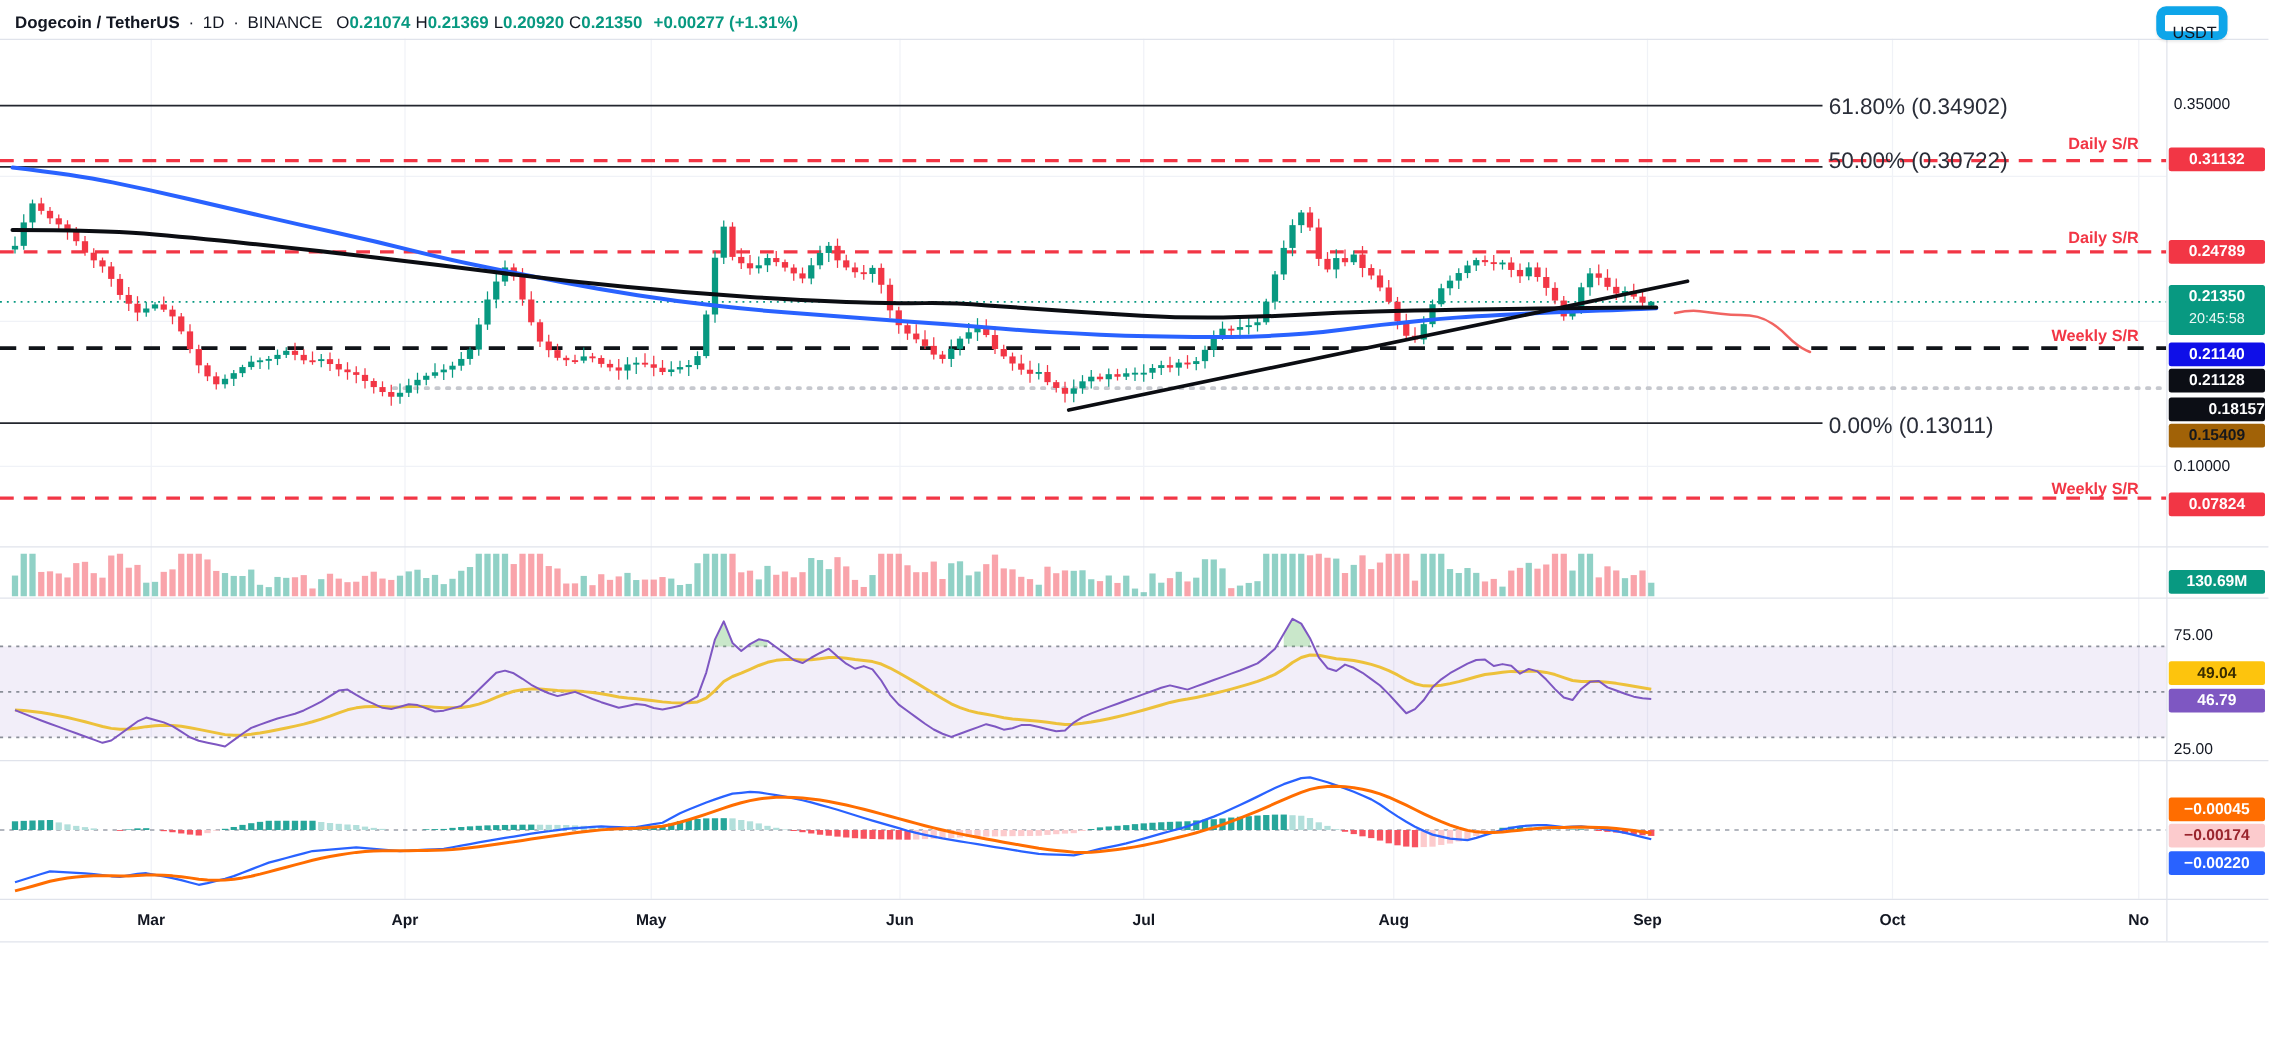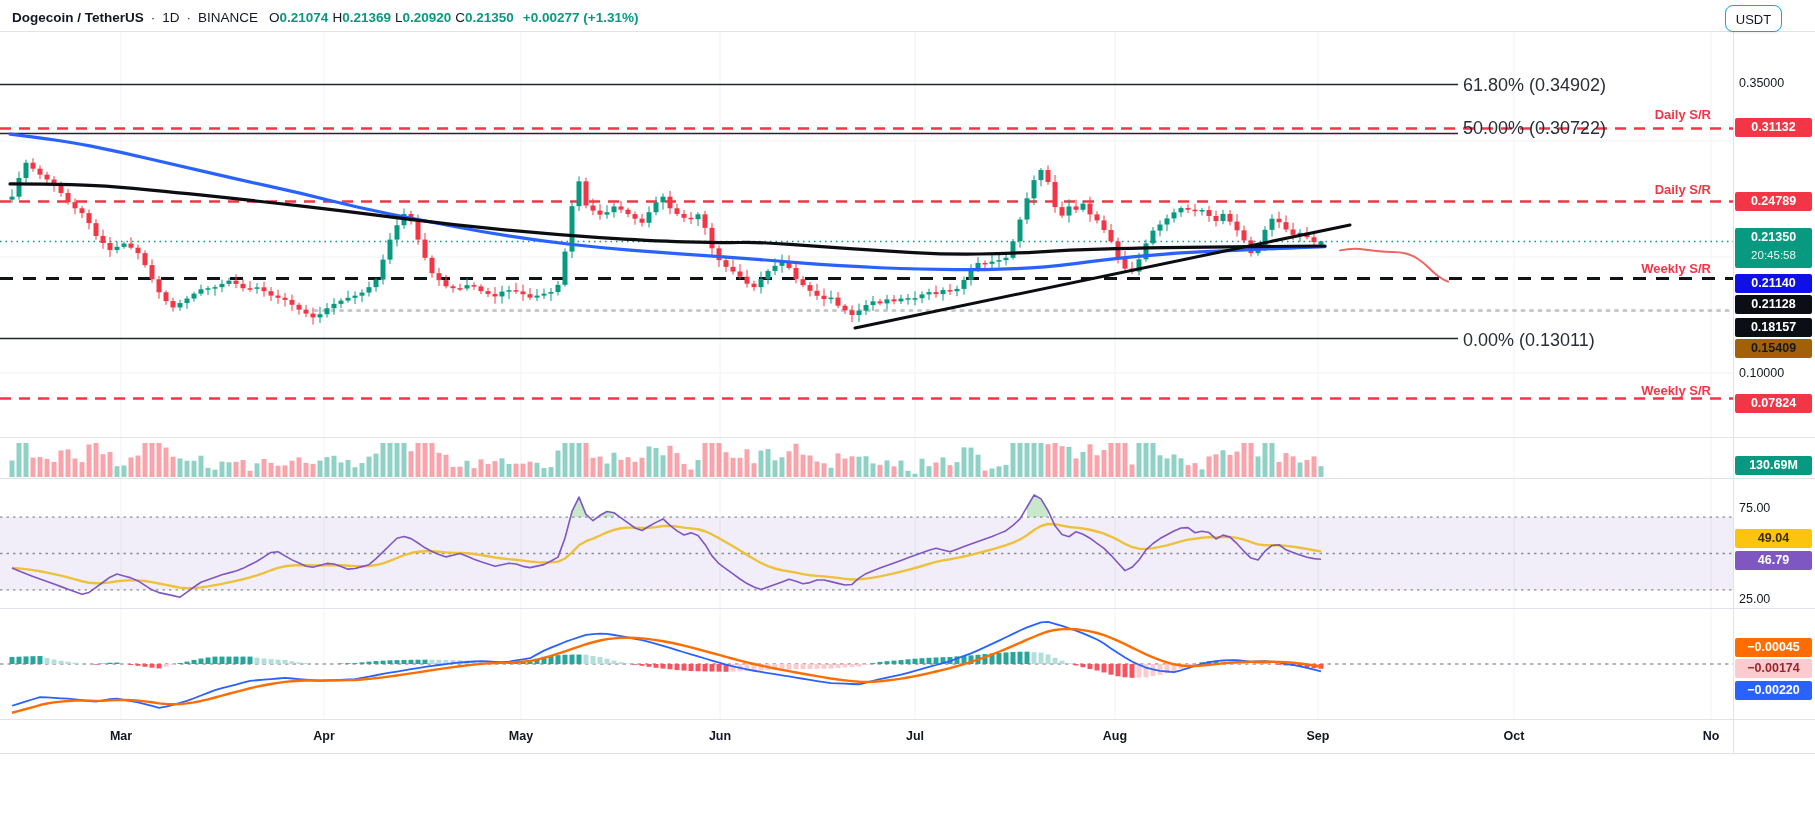--- a/index.html
+++ b/index.html
@@ -5,21 +5,21 @@
   html,body{margin:0;padding:0;background:#fff;overflow:hidden;}
   #root{position:relative;width:1815px;height:831px;background:#fff;font-family:"Liberation Sans",sans-serif;}
   #cv{position:absolute;left:0;top:0;}
   #hdr{position:absolute;left:12px;top:8px;height:18px;display:flex;align-items:center;gap:7px;font-size:13.5px;color:#131722;white-space:nowrap;}
   #hdr .sym{font-weight:700;}
   #hdr .sep{color:#131722;}
   #hdr .ohlc-item{margin-left:4px;}
   #hdr .ohlc-item .l{color:#131722;}
   #hdr .ohlc-item .v{color:#089981;font-weight:600;}
   #hdr .chg{color:#089981;font-weight:600;margin-left:2px;}
-  #usdt{position:absolute;left:1725px;top:5px;width:57px;height:27px;background:#fff;border:1px solid #0ea5e9;border-radius:8px;box-shadow:0 1px 2px rgba(0,0,0,.08);font-family:"Liberation Sans",sans-serif;font-size:13px;color:#131722;text-align:center;line-height:25px;cursor:pointer;}
+  #usdt{position:absolute;left:1725px;top:5px;width:57px;height:27px;background:#fff;border:7px solid #0ea5e9;border-radius:8px;box-shadow:0 1px 2px rgba(0,0,0,.08);font-family:"Liberation Sans",sans-serif;font-size:13px;color:#131722;text-align:center;line-height:25px;cursor:pointer;}
   .axlbl{position:absolute;left:1739px;font-size:12.5px;color:#131722;height:16px;line-height:16px;}
   .badge{position:absolute;left:1735px;width:77px;border-radius:2px;font-size:12.5px;font-weight:700;text-align:center;}
   .badge .sub{font-size:11.5px;font-weight:400;opacity:.92;margin-top:-1px;}
   .srlbl{position:absolute;right:104px;font-size:13px;font-weight:700;color:#f23645;height:15px;line-height:15px;}
   .fiblbl{position:absolute;left:1463px;font-size:18px;color:#2a2e39;height:16px;line-height:16px;}
   .molbl{position:absolute;top:729px;font-size:12.5px;font-weight:600;color:#131722;transform:translateX(-50%);}
   #pscale{position:absolute;left:1733px;top:31px;width:82px;height:722px;cursor:ns-resize;}
   #tscale{position:absolute;left:0;top:719px;width:1733px;height:34px;cursor:ew-resize;}
   #logo{position:absolute;left:16px;top:771px;display:flex;align-items:center;gap:9px;cursor:pointer;}
   #logo .lt{font-size:27px;font-weight:700;color:#131722;letter-spacing:-0.8px;}
@@ -846,21 +846,21 @@
       <div class="badge" style="top: 228px; height: 40px; background: rgb(8, 153, 129); color: rgb(255, 255, 255); line-height: 19px;">
         <div>0.21350</div>
         <div class="sub">20:45:58</div>
       </div>
       <div class="badge" style="top: 273.5px; height: 19px; background: rgb(15, 15, 232); color: rgb(255, 255, 255); line-height: 19px;">
         <div>0.21140</div>
       </div>
       <div class="badge" style="top: 294.5px; height: 19px; background: rgb(12, 14, 21); color: rgb(255, 255, 255); line-height: 19px;">
         <div>0.21128</div>
       </div>
-      <div class="badge" style="top: 317.5px; height: 19px; background: rgb(12, 14, 21); color: rgb(255, 255, 255); line-height: 19px;">
+      <div class="badge" style="top: 317.5px; height: 19px; background: rgb(12, 14, 21); color: rgb(255, 255, 255); line-height: 19px; text-align: right;">
         <div>0.18157</div>
       </div>
       <div class="badge" style="top: 338.5px; height: 19px; background: #a16207; color: rgb(21, 23, 28); line-height: 19px;">
         <div>0.15409</div>
       </div>
       <div class="badge" style="top: 393.5px; height: 19px; background: rgb(242, 54, 69); color: rgb(255, 255, 255); line-height: 19px;">
         <div>0.07824</div>
       </div>
       <div class="badge" style="top: 455.5px; height: 19px; background: rgb(8, 153, 129); color: rgb(255, 255, 255); line-height: 19px;">
         <div>130.69M</div>

